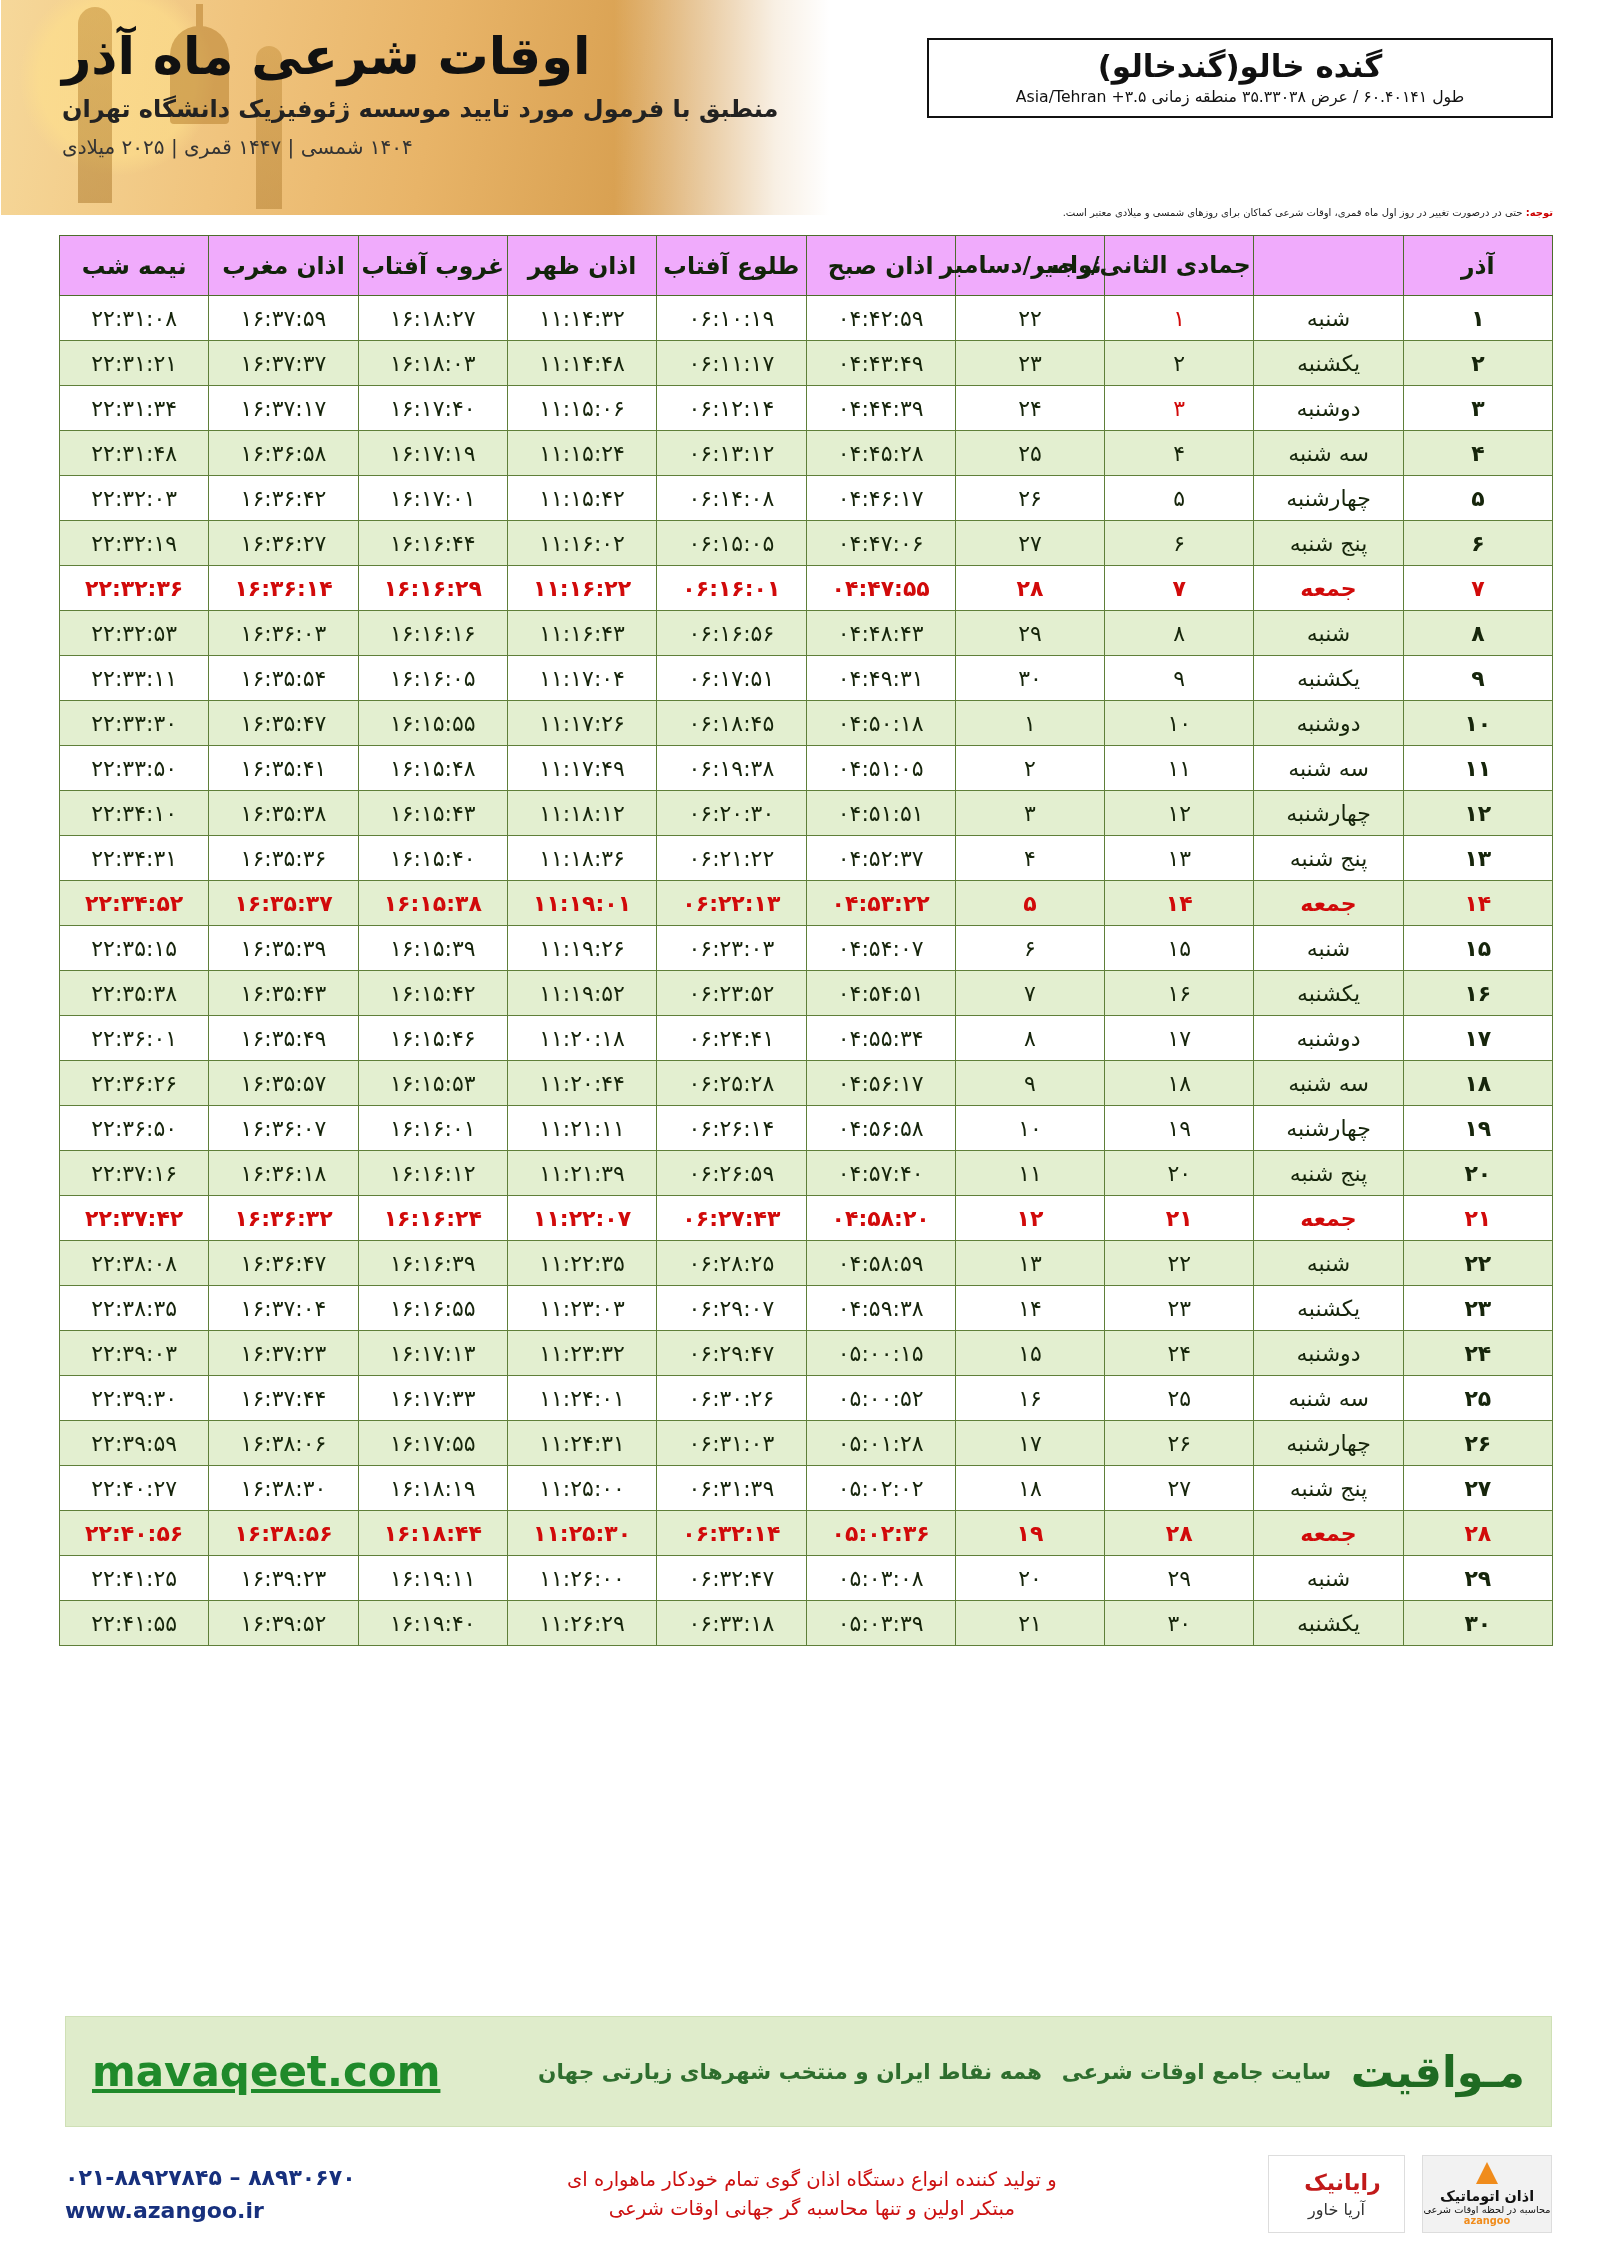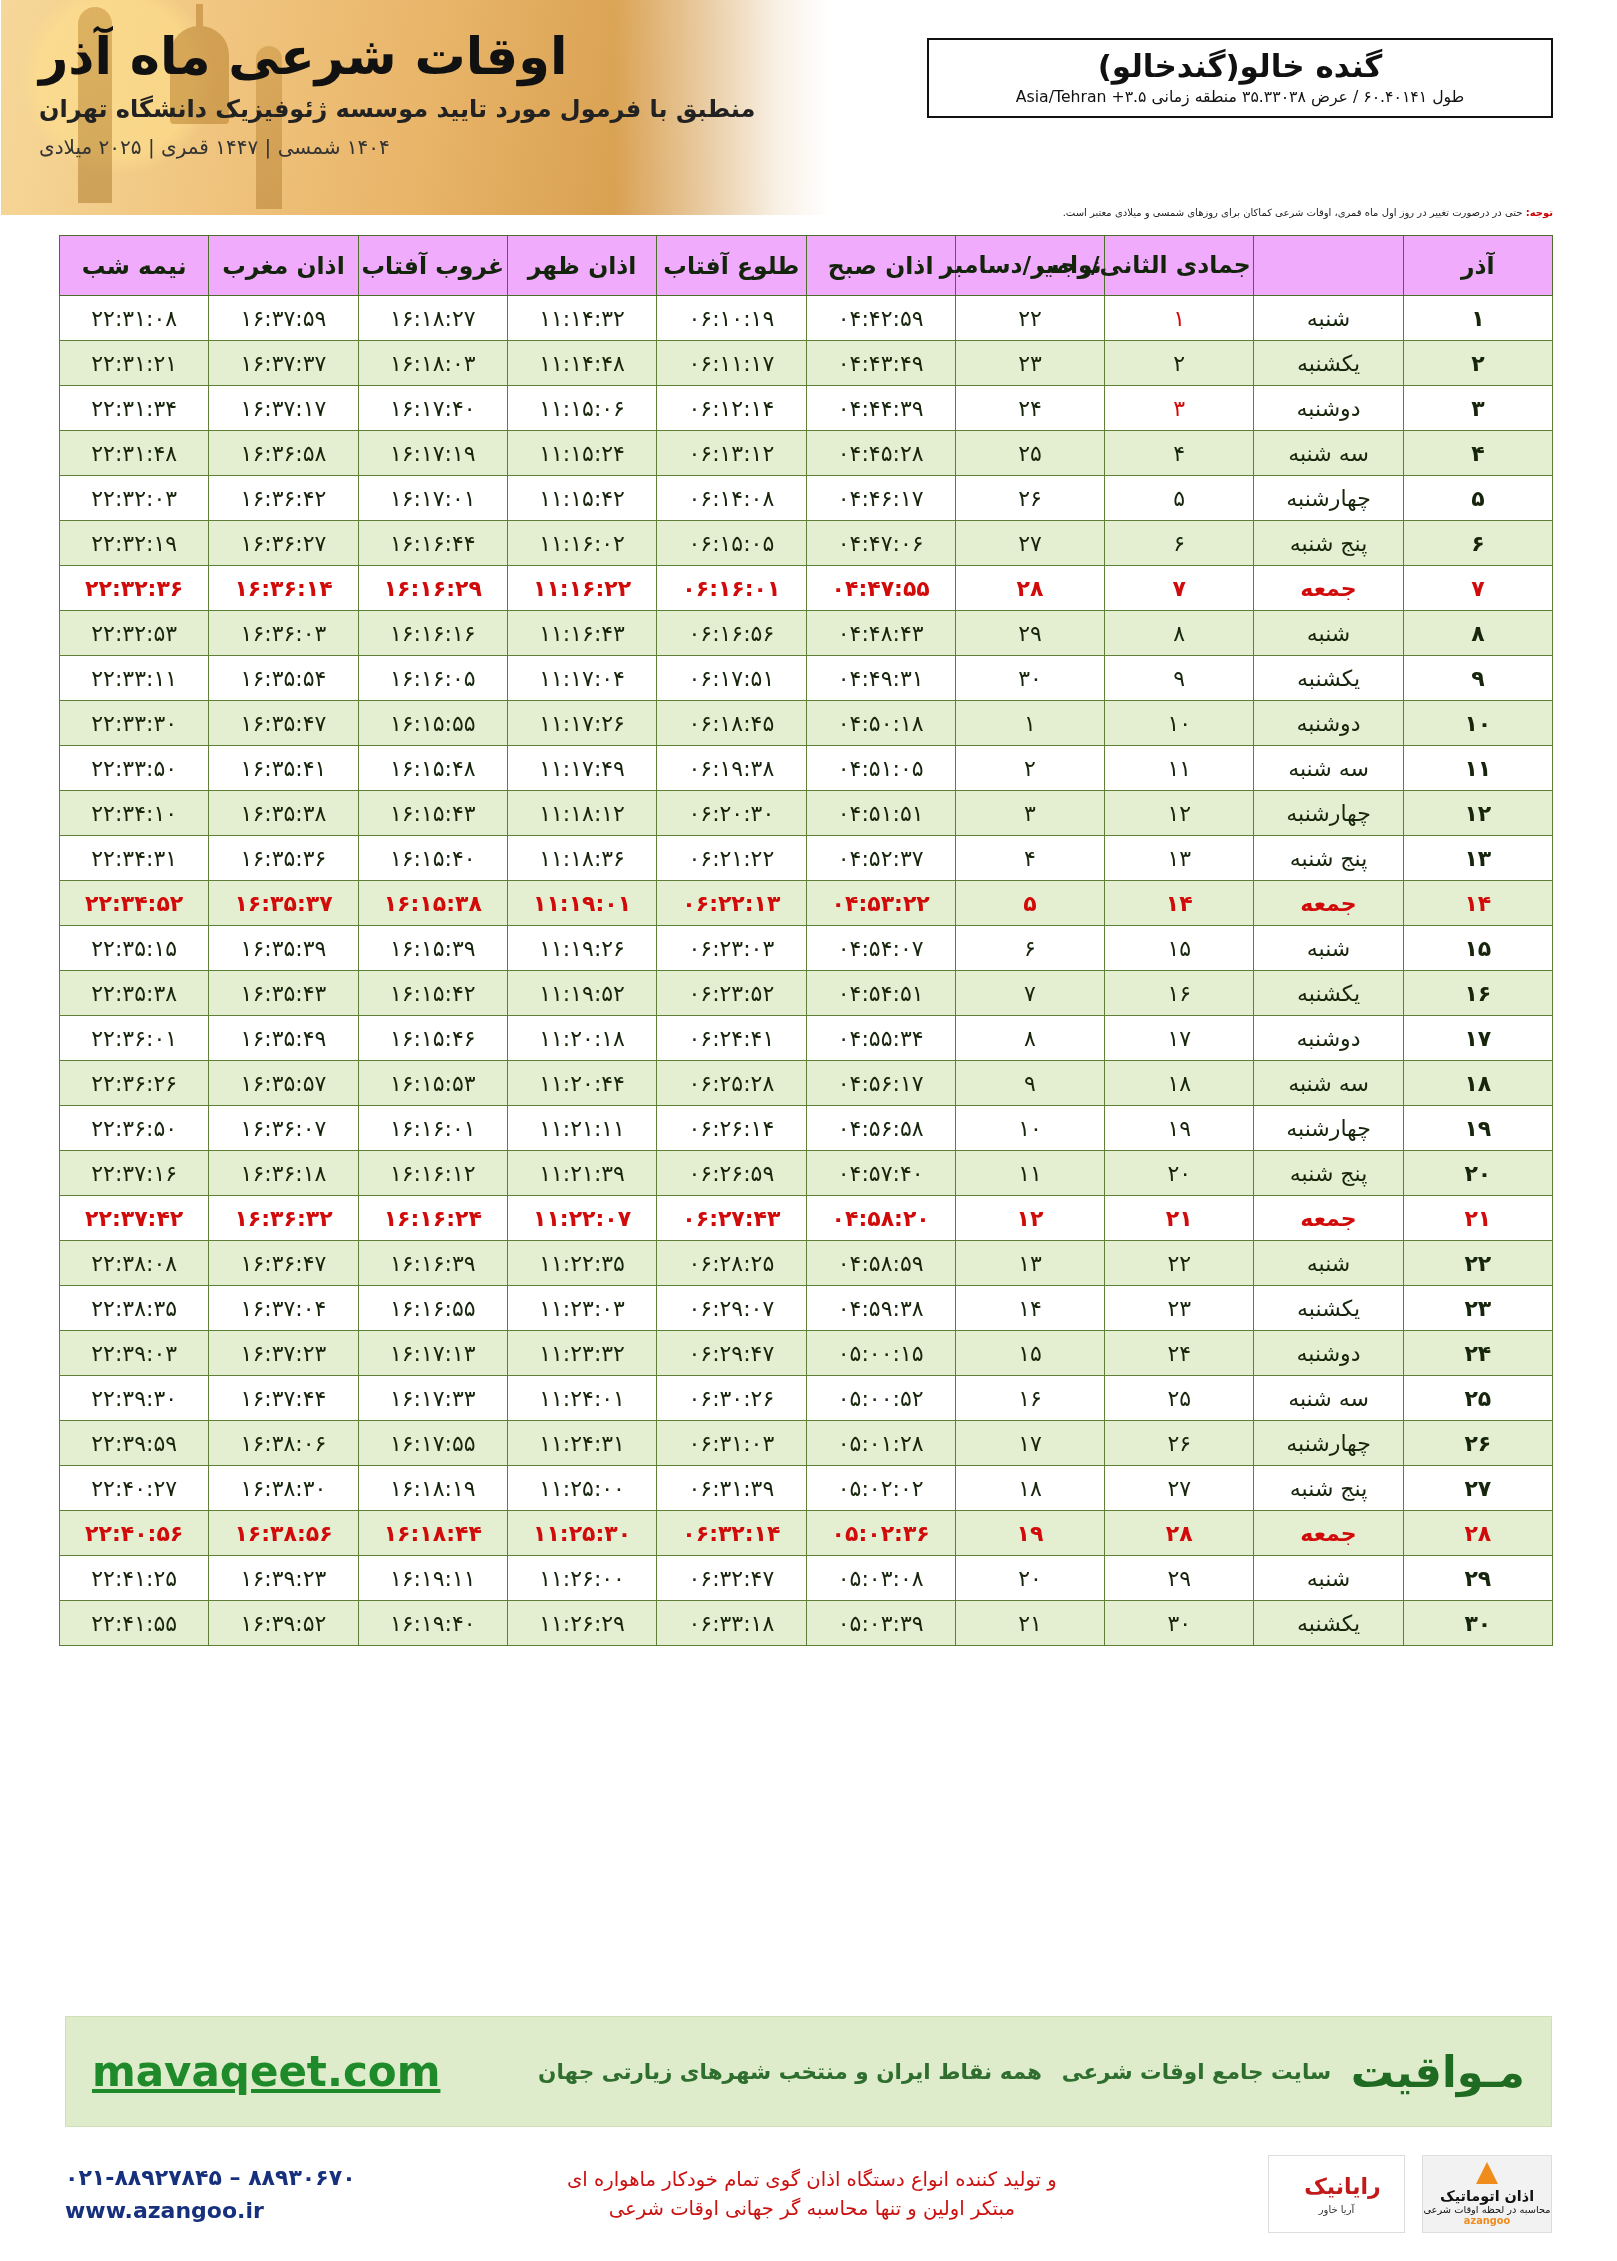--- a/index.html
+++ b/index.html
@@ -52,21 +52,21 @@
     opacity:.5; border-radius: 17px 17px 0 0;
   }
   .minaret2 {
     position:absolute; left:256px; top:46px; width:26px; height:163px;
     background: linear-gradient(180deg,#c08a34,#a97528);
     opacity:.45; border-radius: 13px 13px 0 0;
   }
 
   .title-block {
     position: absolute;
-    top: 31px; right: 861px;
+    top: 31px; right: 838px;
     width: 718px;
     text-align: left;
     direction: rtl;
   }
   .main-title {
     font-size: 51px;
     font-weight: bold;
     color: #111111;
     letter-spacing: -0.7px;
     line-height: 1;
@@ -243,21 +243,21 @@
   }
   .logo-azan .ln { font-size: 14.4px; font-weight: bold; }
   .logo-rayanic {
     width: 137px; height: 78px;
     background: #ffffff;
     border: 1.3px solid #dddddd;
     display:flex; flex-direction:column; align-items:center; justify-content:center;
     color:#c11a1a;
   }
   .logo-rayanic .r1 { font-size: 22px; font-weight: bold; margin-left: 12px; }
-  .logo-rayanic .r2 { font-size: 10px; color:#333; margin-top:5px;}
+  .logo-rayanic .r2 { font-size: 16px; color:#333; margin-top:5px;}
   .f-desc {
     text-align: center;
     font-size: 19.6px;
     color: #cc1111;
     line-height: 1.5;
     flex: 1;
   }
   .f-contact {
     text-align: left;
     direction: ltr;

